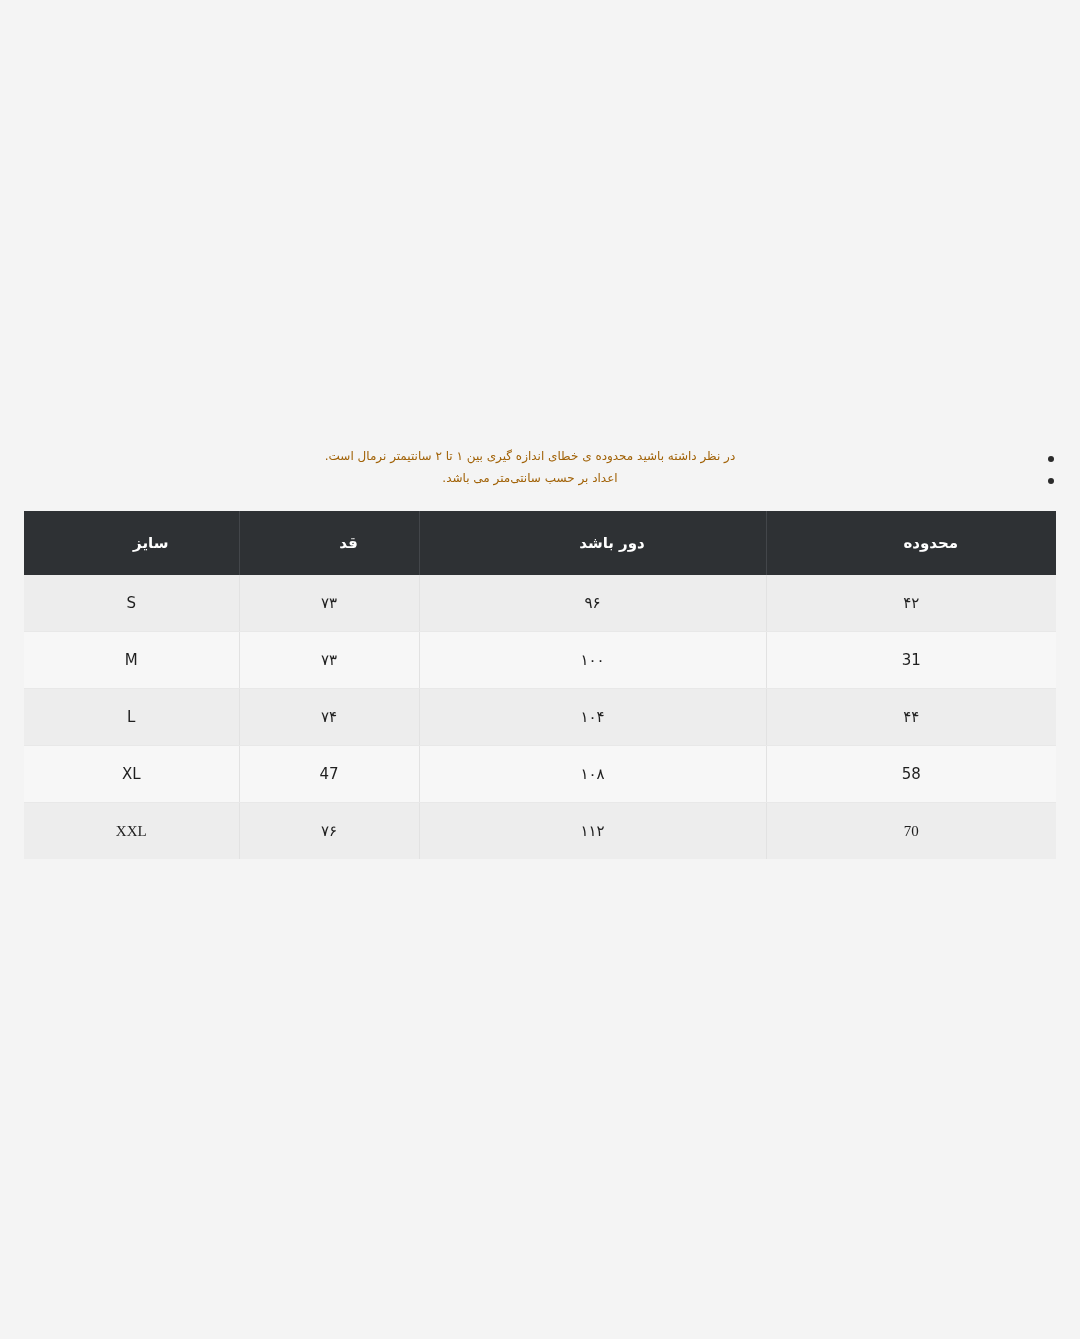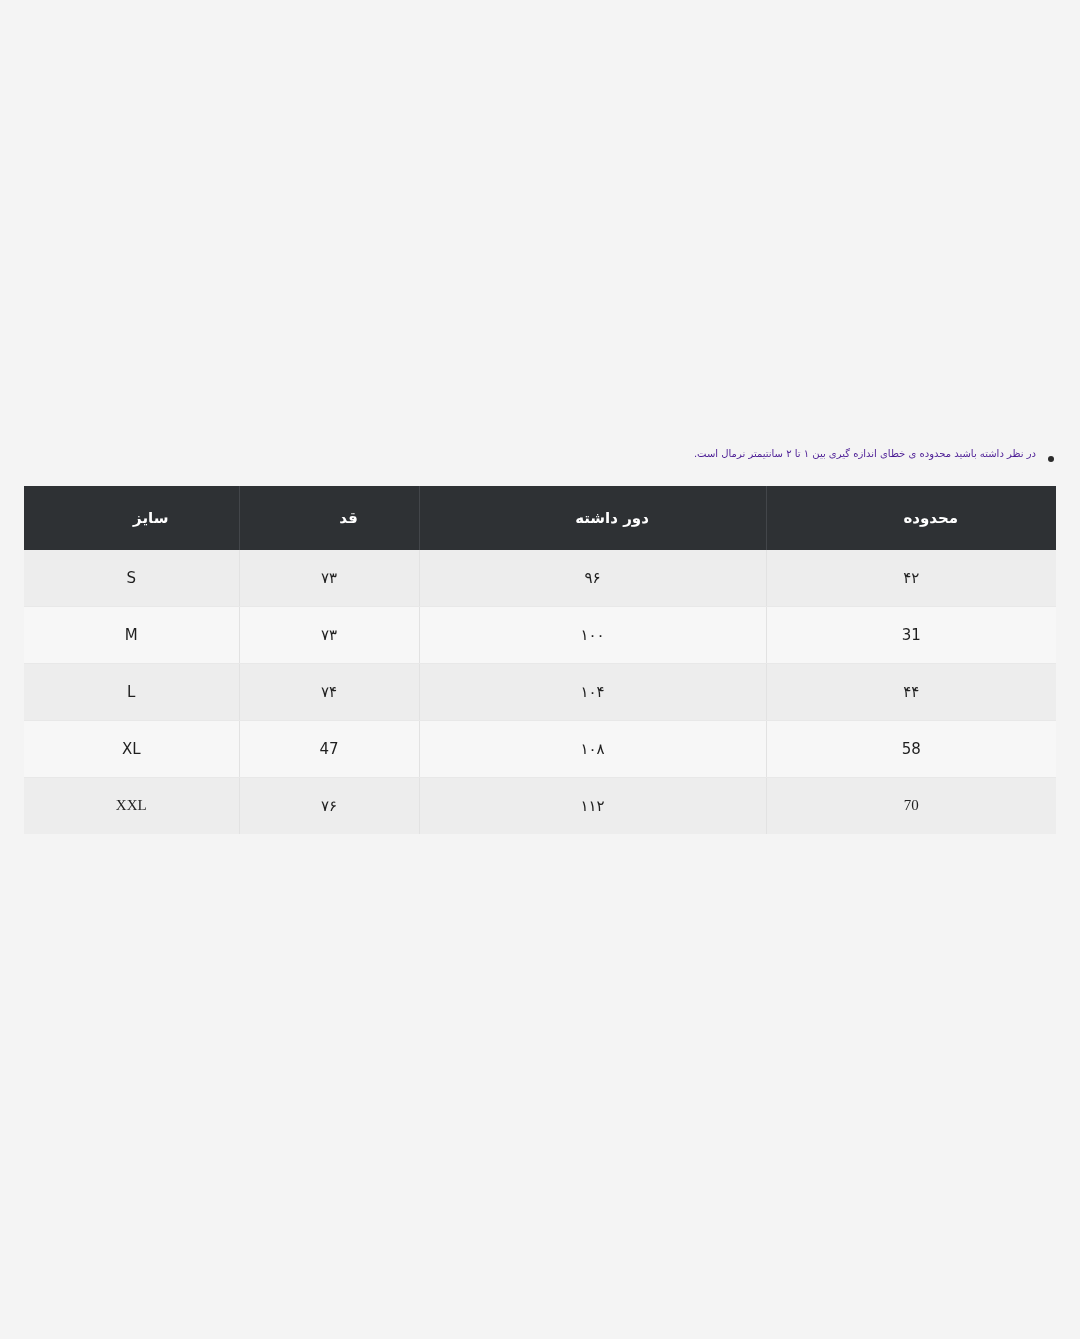--- a/index.html
+++ b/index.html
@@ -31,25 +31,26 @@
 
   .notes {
     list-style: none;
     margin: 0 0 22px 0;
     padding: 0;
     direction: rtl;
     text-align: right;
   }
   .notes li {
     position: relative;
-    font-size: 10px;
+    font-size: 12px;
     line-height: 1.85;
-    color: #4c1d95;
+    color: #a16207;
     padding-right: 20px;
     letter-spacing: 0.1px;
+    text-align: center;
   }
   .notes li::before {
     content: "";
     position: absolute;
     right: 2px;
     top: 11px;
     width: 6px;
     height: 6px;
     border-radius: 50%;
     background: #2b2b2b;
@@ -107,33 +108,34 @@
   col.c-shoulder { width: 290px; }
 </style>
 </head>
 <body>
 
 <div class="page">
   <div class="content">
 
     <ul class="notes">
       <li>در نظر داشته باشید محدوده ی خطای اندازه گیری بین ۱ تا ۲ سانتیمتر نرمال است.</li>
+      <li>اعداد بر حسب سانتی‌متر می باشد.</li>
     </ul>
 
     <table class="size-table">
       <colgroup>
         <col class="c-shoulder">
         <col class="c-chest">
         <col class="c-length">
         <col class="c-size">
       </colgroup>
       <thead>
         <tr>
           <th>محدوده</th>
-          <th>دور داشته</th>
+          <th>دور باشد</th>
           <th>قد</th>
           <th>سایز</th>
         </tr>
       </thead>
       <tbody>
         <tr>
           <td>۴۲</td>
           <td>۹۶</td>
           <td>۷۳</td>
           <td>S</td>

